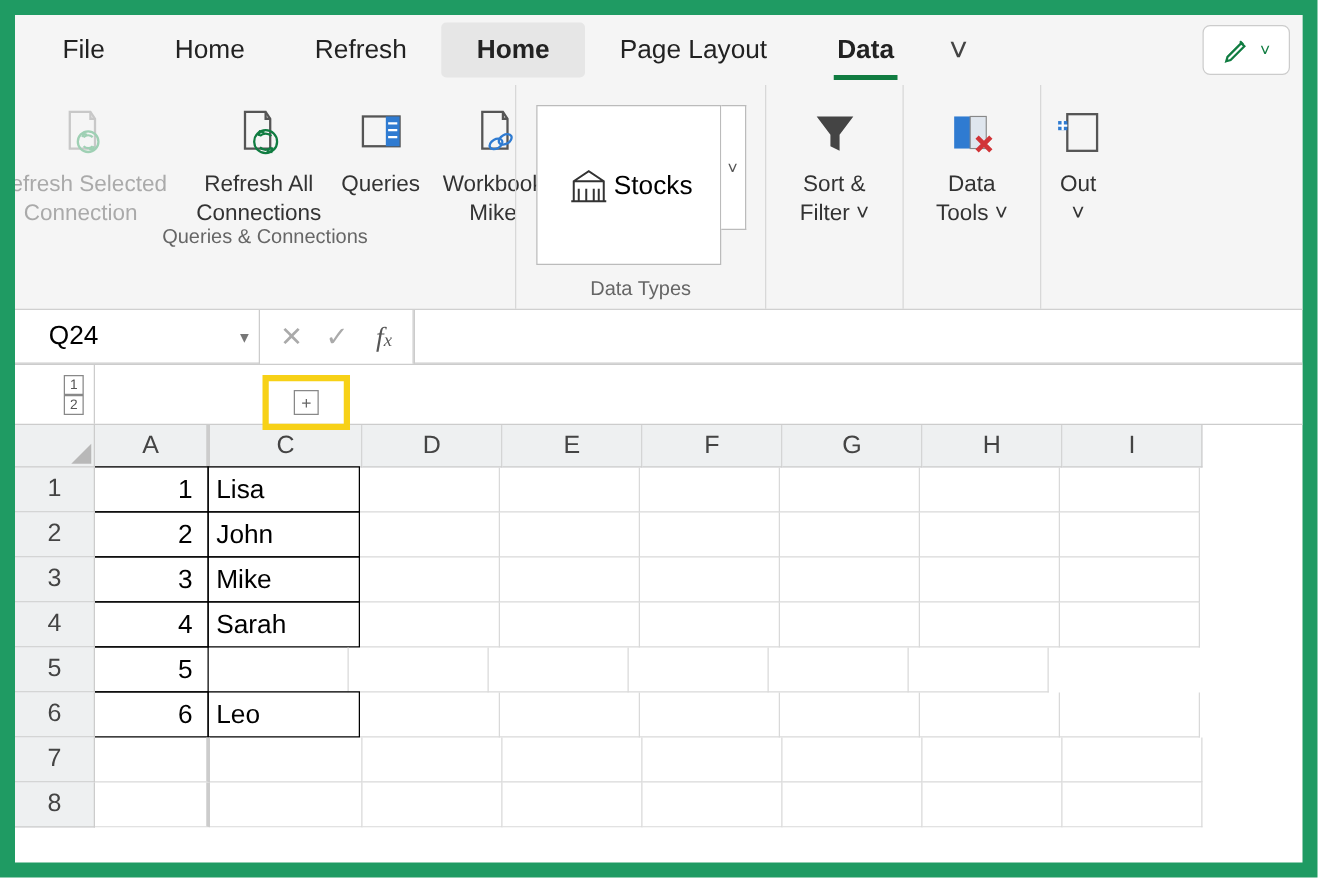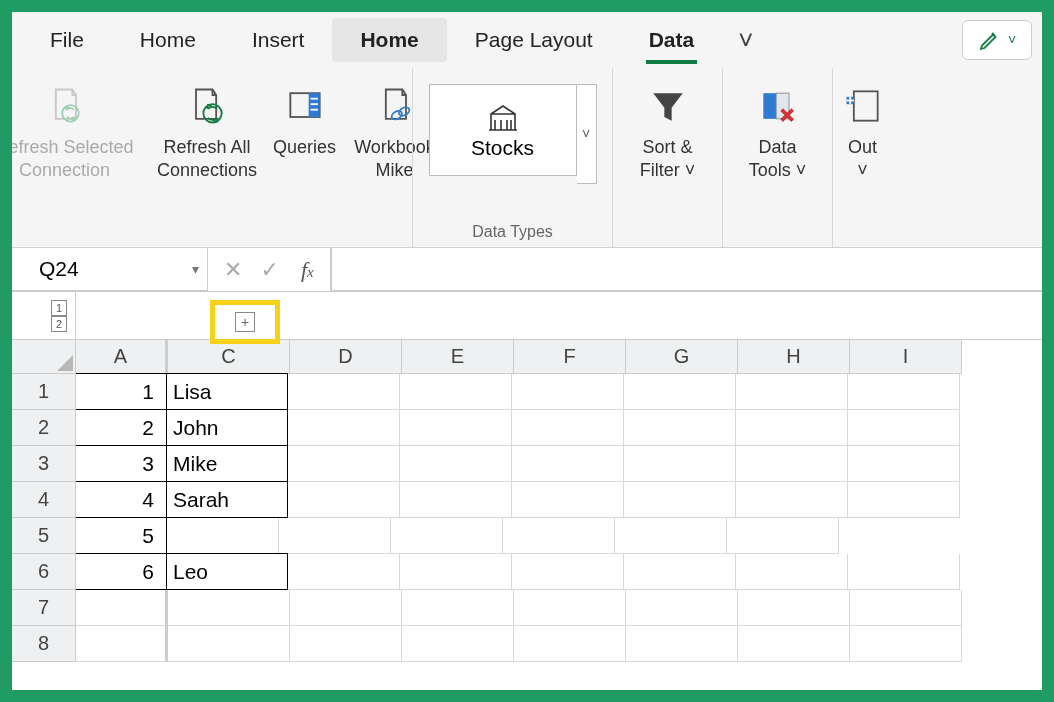--- a/index.html
+++ b/index.html
@@ -87,25 +87,25 @@
   }
   .ribbon-item.disabled { color: #aaa; cursor: default; }
   .ribbon-icon { width: 48px; height: 48px; margin-bottom: 6px; display:flex; align-items:center; justify-content:center; }
   .ribbon-icon svg { width: 44px; height: 44px; }
   .group-label {
     font-size: 16px;
     color: #666;
     padding-bottom: 6px;
   }
   .stocks-box {
-    width: 148px; height: 92px;
+    width: 148px; height: 128px;
     border: 1px solid #bbb;
     background: #fff;
     display: flex;
-    flex-direction: column;
+    flex-direction: row;
     align-items: center;
     justify-content: center;
     margin: 6px 0 0 0;
   }
   .stocks-wrap { display:flex; align-items:flex-start; padding-top:10px; }
   .stocks-drop {
     width: 20px; height: 100px;
     border: 1px solid #bbb; border-left: none;
     background: #fff;
     display:flex; align-items:center; justify-content:center;
@@ -174,21 +174,21 @@
   .thick-sep { border-right: 3px solid #ccc !important; }
 </style>
 </head>
 <body>
 
 <div class="app-frame">
 
   <div class="tabs-row">
     <div class="tab">File</div>
     <div class="tab">Home</div>
-    <div class="tab">Insert</div>
+    <div class="tab">Refresh</div>
     <div class="tab selected-draw">Home</div>
     <div class="tab">Page Layout</div>
     <div class="tab active-data">Data</div>
     <div class="tab-chevron">˅</div>
     <div class="pen-btn">
       <svg viewBox="0 0 24 24" fill="none" stroke="#107c41" stroke-width="1.8">
           <path d="M3 21l3.5-1 11-11-2.5-2.5-11 11L3 21z"></path>
           <path d="M14 5l2.5 2.5"></path>
         </svg>
       <span style="color:#107c41;font-size:14px">˅</span>
@@ -244,20 +244,21 @@
                 <path d="M14 6h18l4 6v26H14z"></path>
                 <path d="M32 6v6h4"></path>
                 <ellipse cx="26" cy="34" rx="6" ry="4" transform="rotate(-30 26 34)" stroke="#2f7bd1"></ellipse>
                 <ellipse cx="34" cy="30" rx="6" ry="4" transform="rotate(-30 34 30)" stroke="#2f7bd1"></ellipse>
               </svg>
           </div>
           <span>Workbook</span>
           <span>Mike</span>
         </div>
       </div>
+      <div class="group-label">Queries &amp; Connections</div>
     </div>
 
     <div class="ribbon-group with-sep" style="width:200px">
       <div class="stocks-wrap">
         <div class="stocks-box">
           <svg width="40" height="34" viewBox="0 0 40 34" fill="none" stroke="#333" stroke-width="1.6">
               <path d="M6 30h28M8 30V14l12-8 12 8v16M12 30v-10M18 30v-10M24 30v-10M28 30v-10M8 14h24"></path>
             </svg>
           <div style="font-size:21px;margin-top:2px">Stocks</div>
         </div>

